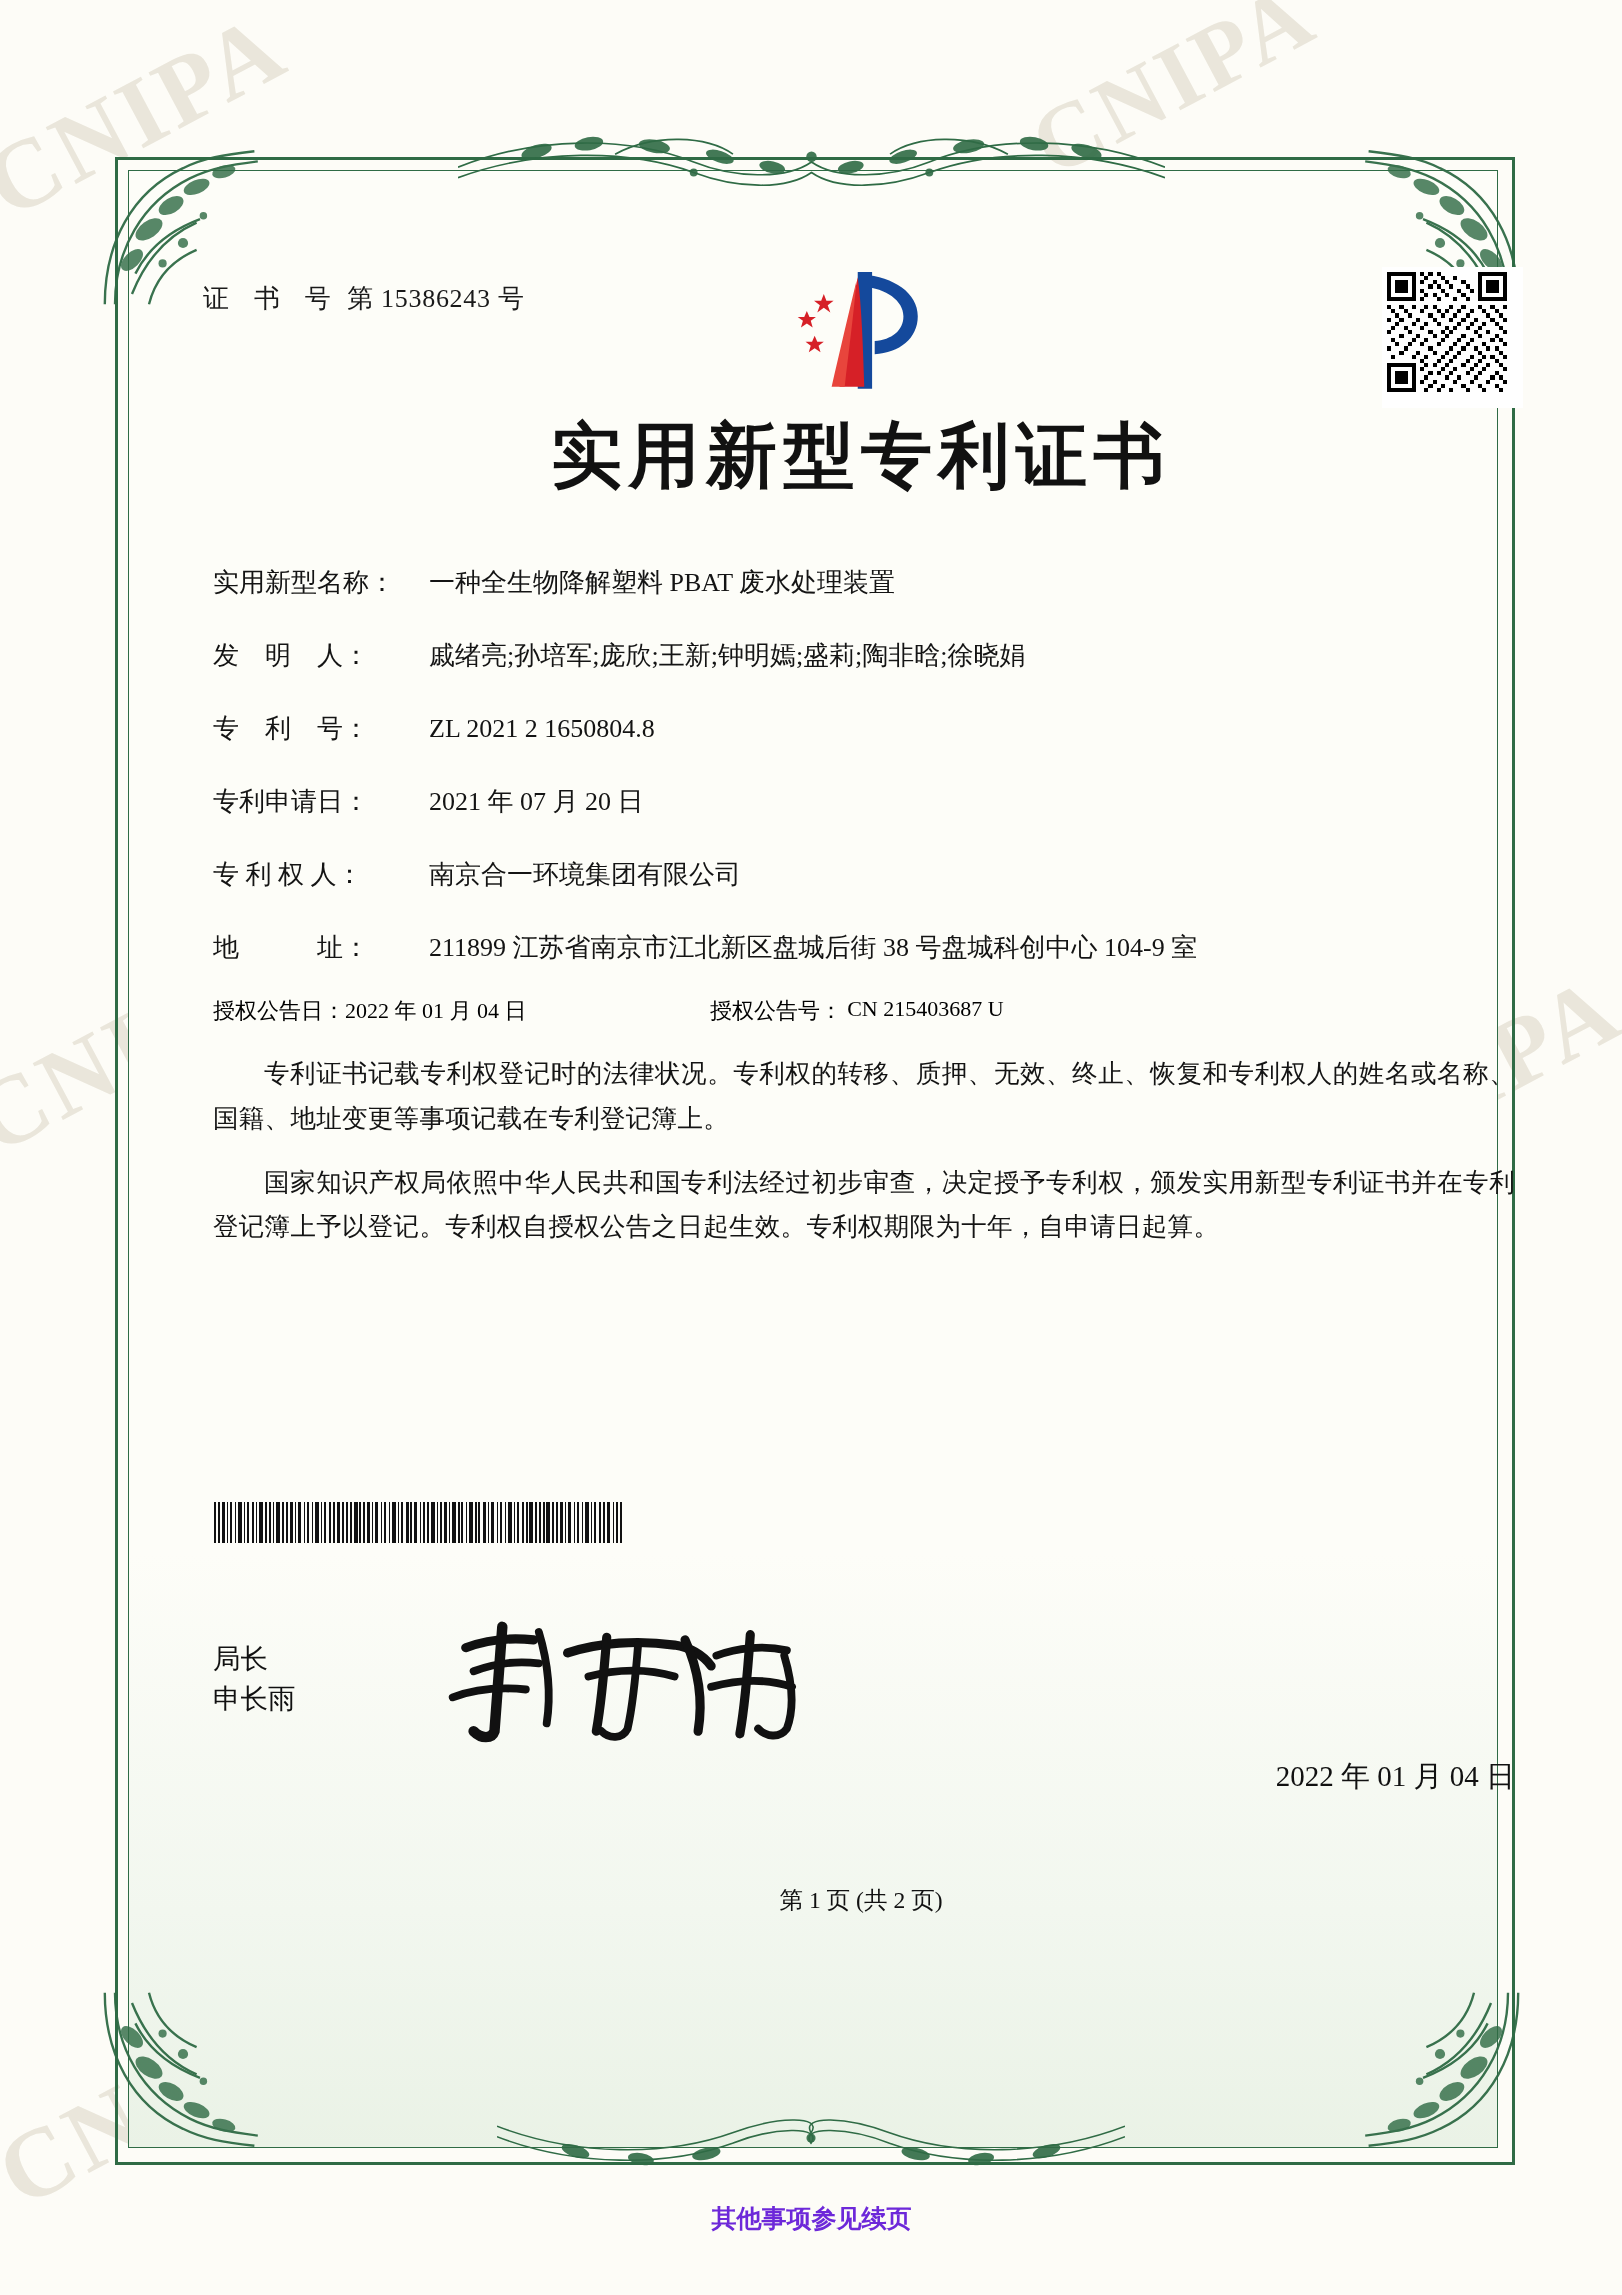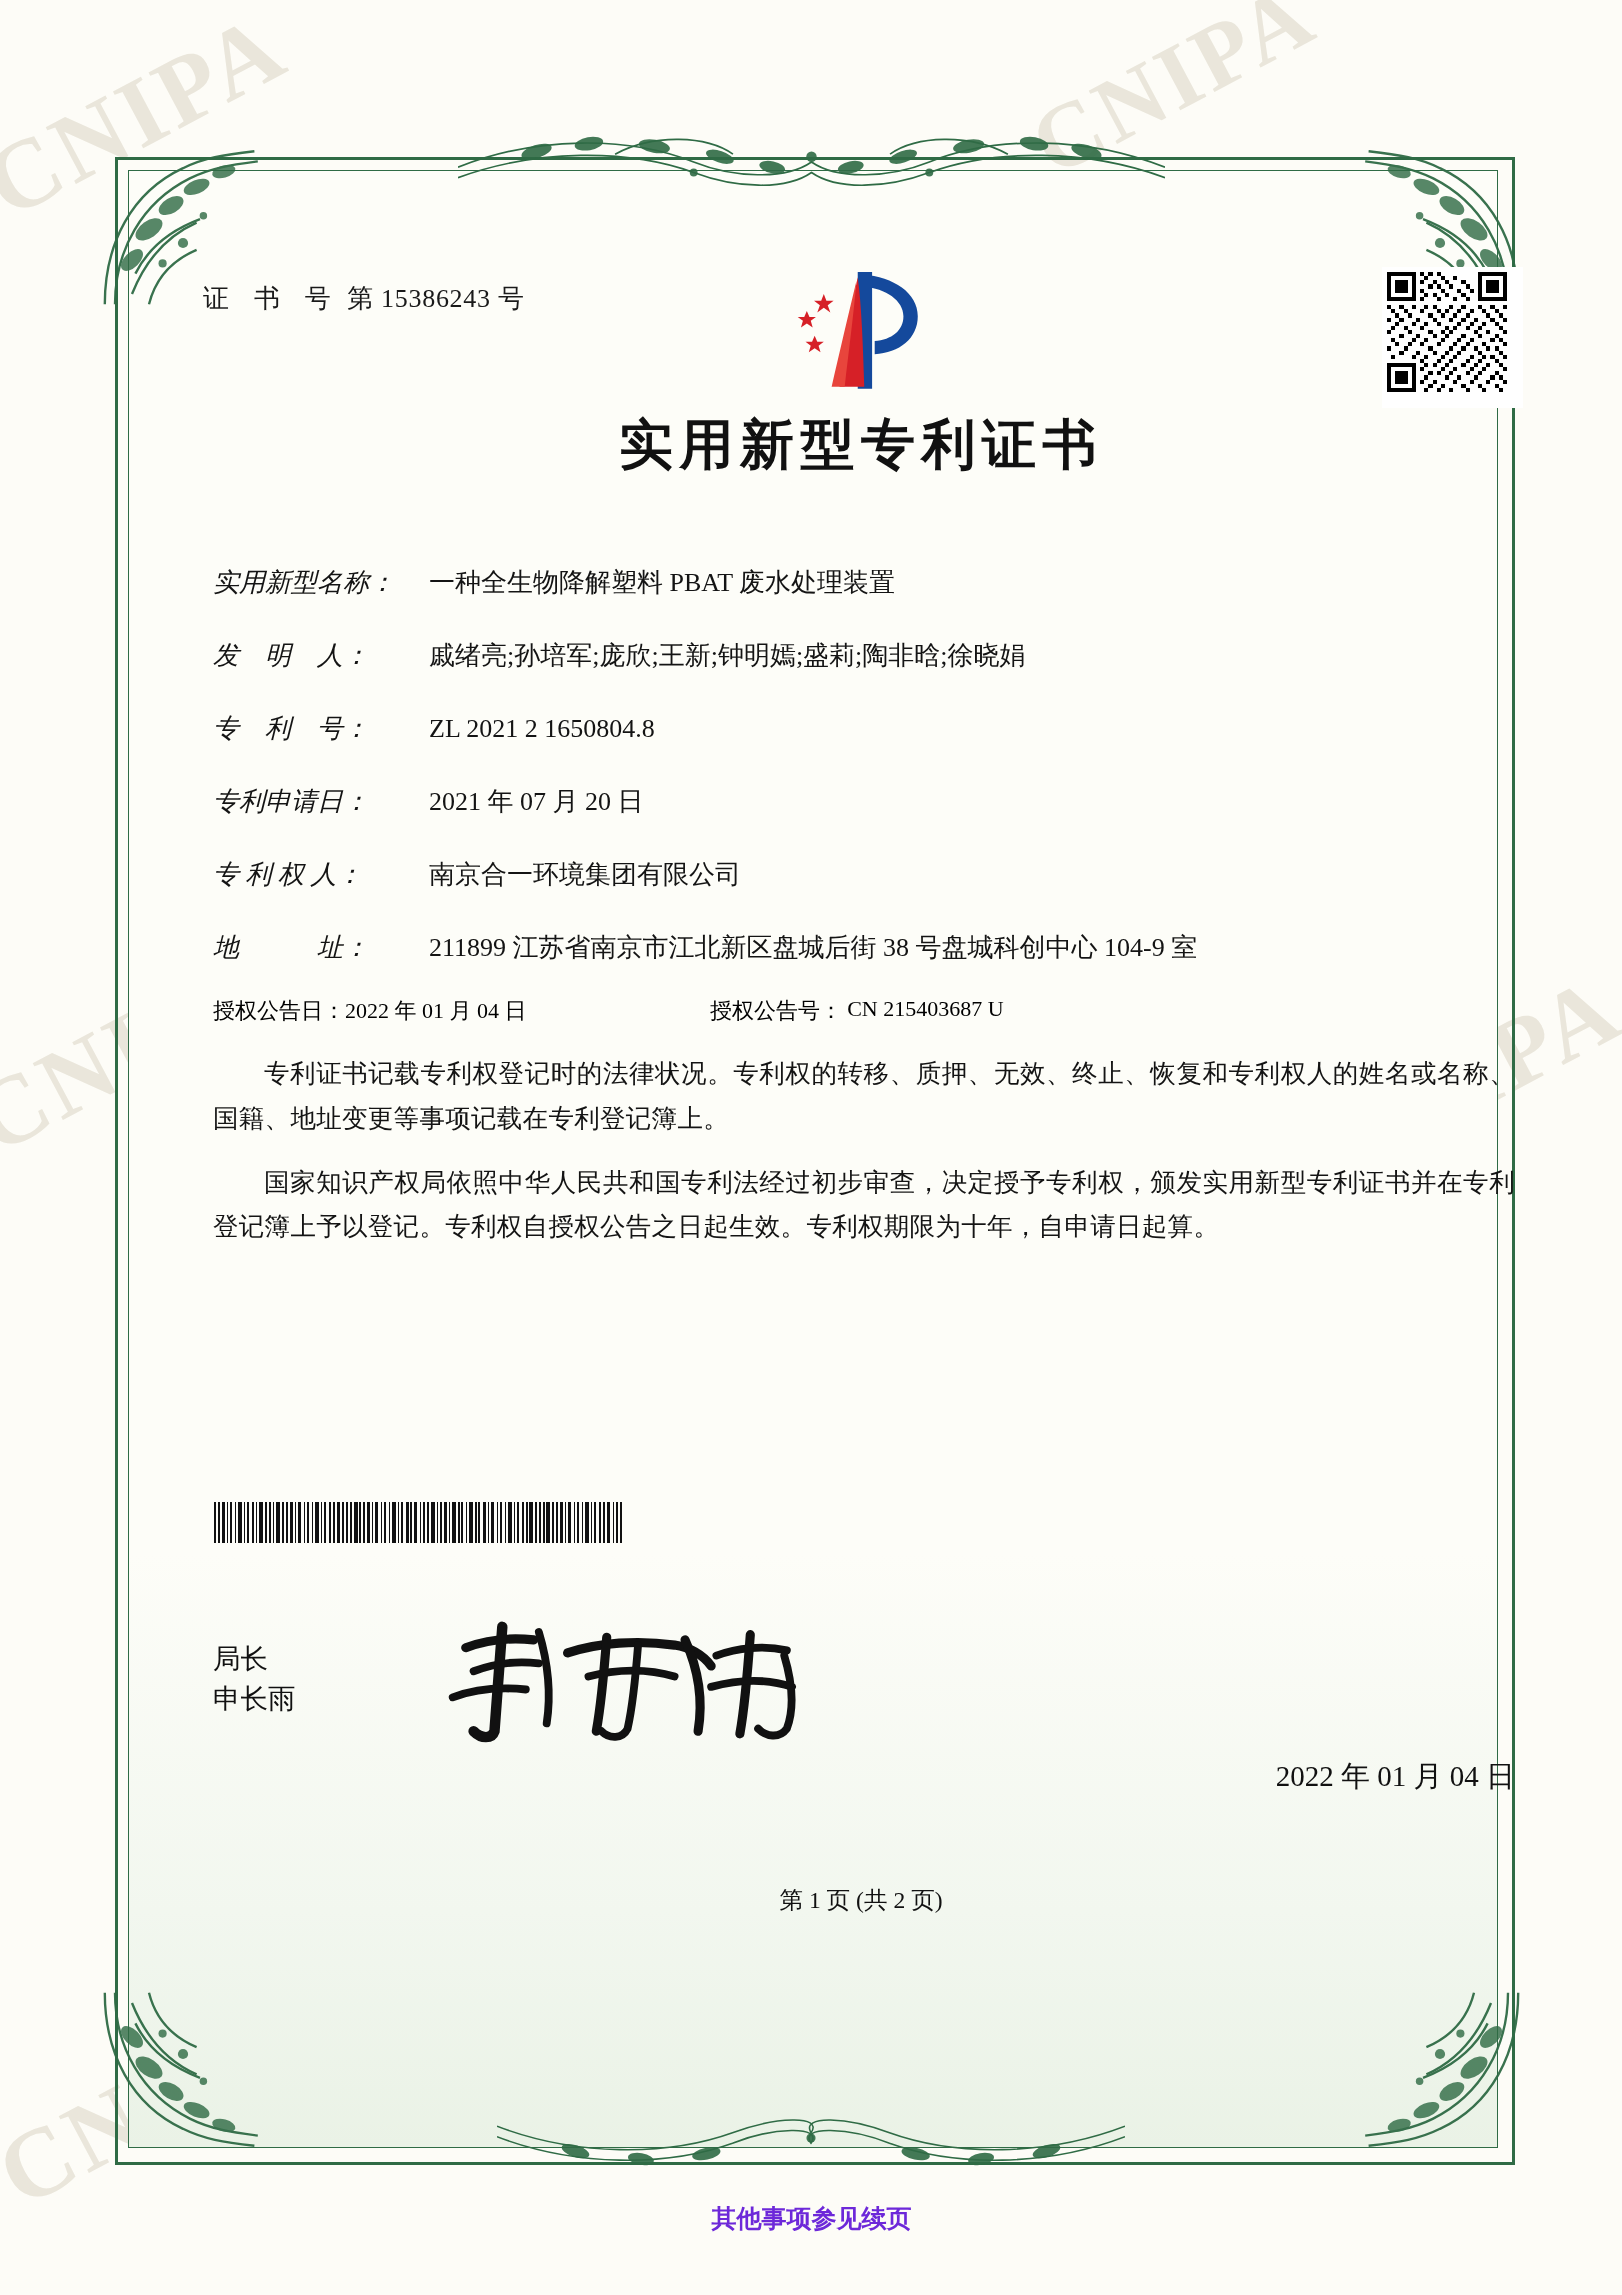--- a/index.html
+++ b/index.html
@@ -117,21 +117,21 @@
     transform: translateX(-50%);
     width: 216px; height: 124px;
   }
   .emblem svg { width: 100%; height: 100%; }
 
   .main-title {
     position: absolute;
     left: 0; right: 0;
     top: 239px;
     text-align: center;
-    font-size: 54px;
+    font-size: 71px;
     font-weight: bold;
     letter-spacing: 6.5px;
     color: #111;
     font-family: "DejaVu Serif", "Liberation Serif", serif;
   }
 
   
   .fields {
     position: absolute;
     left: 85px; right: 79px;
@@ -142,21 +142,20 @@
     align-items: flex-start;
     margin-bottom: 34px;
     font-size: 26px;
     color: #141414;
     line-height: 1.5;
   }
   .lbl {
     width: 216px;
     flex: 0 0 216px;
     white-space: nowrap;
-    font-style: italic;
   }
   .val {
     flex: 1 1 auto;
   }
   .row-pub {
     display: flex;
     font-size: 22px;
     margin-bottom: 26px;
   }
   .pub-left { width: 497px; flex: 0 0 497px; display:flex; }

